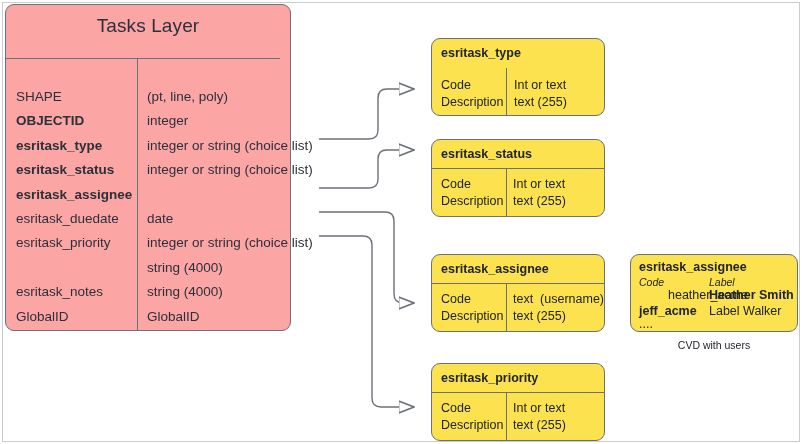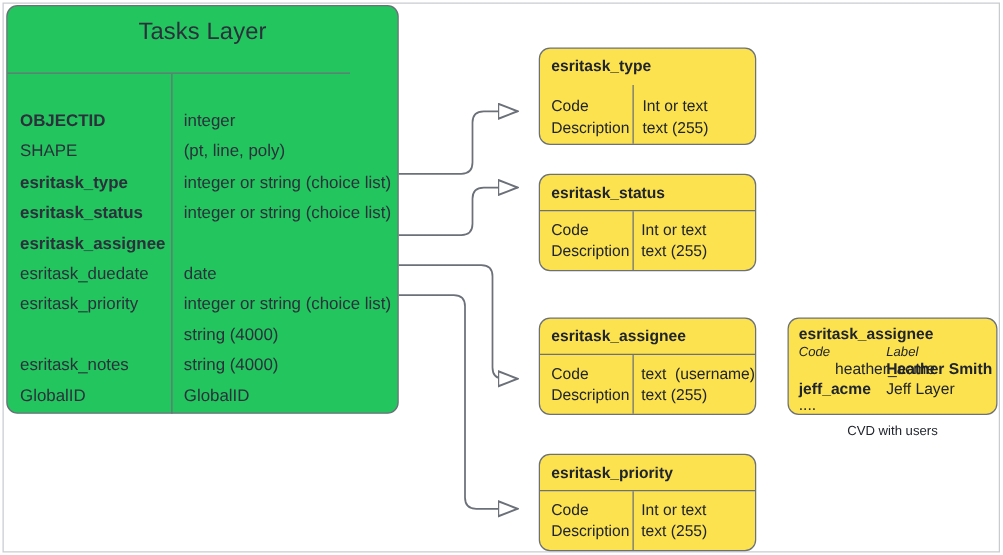--- a/index.html
+++ b/index.html
@@ -26,22 +26,22 @@
     width: 798px; height: 440px;
     border: 1px solid #c9cccf;
     background: transparent;
     pointer-events: none;
   }
 
   
   .entity-main {
     position: absolute;
     left: 5px; top: 4px;
-    width: 314px; height: 327px;
-    background: #22c55e;
+    width: 286px; height: 327px;
+    background: #fca5a5;
     border: 1.4px solid #6b7079;
     border-radius: 9px;
   }
   .entity-main-title {
     position: absolute;
     left: 0; top: 10px;
     width: 100%;
     text-align: center;
     font-size: 19px;
     color: #2b303a;
@@ -188,27 +188,27 @@
 
     <path d="M 319 236 L 363 236 Q 372 236 372 245 L 372 398 Q 372 407 381 407 L 414 407" fill="none" stroke="#6b7079" stroke-width="1.4" marker-end="url(#arrowOpen)"></path>
   </svg>
 
   <div class="entity-main">
     <div class="entity-main-title">Tasks Layer</div>
     <div class="main-title-rule"></div>
     <div class="main-col-rule"></div>
 
     <div class="main-rows">
+      <div class="main-row">
+        <span class="fld">SHAPE</span>
+        <span class="typ">(pt, line, poly)</span>
+      </div>
       <div class="main-row bold" style="top:0">
         <span class="fld">OBJECTID</span>
         <span class="typ">integer</span>
-      </div>
-      <div class="main-row">
-        <span class="fld">SHAPE</span>
-        <span class="typ">(pt, line, poly)</span>
       </div>
       <div class="main-row bold">
         <span class="fld">esritask_type</span>
         <span class="typ">integer or string (choice list)</span>
       </div>
       <div class="main-row bold">
         <span class="fld">esritask_status</span>
         <span class="typ">integer or string (choice list)</span>
       </div>
       <div class="main-row bold">
@@ -277,20 +277,20 @@
 
   <div class="entity-cvd">
     <span class="cvd-title">esritask_assignee</span>
     <span class="cvd-hdr c1">Code</span>
     <span class="cvd-hdr c2">Label</span>
 
     <span class="cvd-val" style="left:8px;  top:33px;padding-left:29px;">heather_acme</span>
     <span class="cvd-val" style="left:78px; top:33px;font-weight:bold;">Heather Smith</span>
 
     <span class="cvd-val" style="left:8px;  top:49px;font-weight:bold;">jeff_acme</span>
-    <span class="cvd-val" style="left:78px; top:49px;">Jeff Layer</span>
+    <span class="cvd-val" style="left:78px; top:49px;">Label Walker</span>
 
     <span class="cvd-val" style="left:8px; top:62px;">....</span>
   </div>
 
   <div class="cvd-caption">CVD with users</div>
 
 </div>
 
 </body></html>

